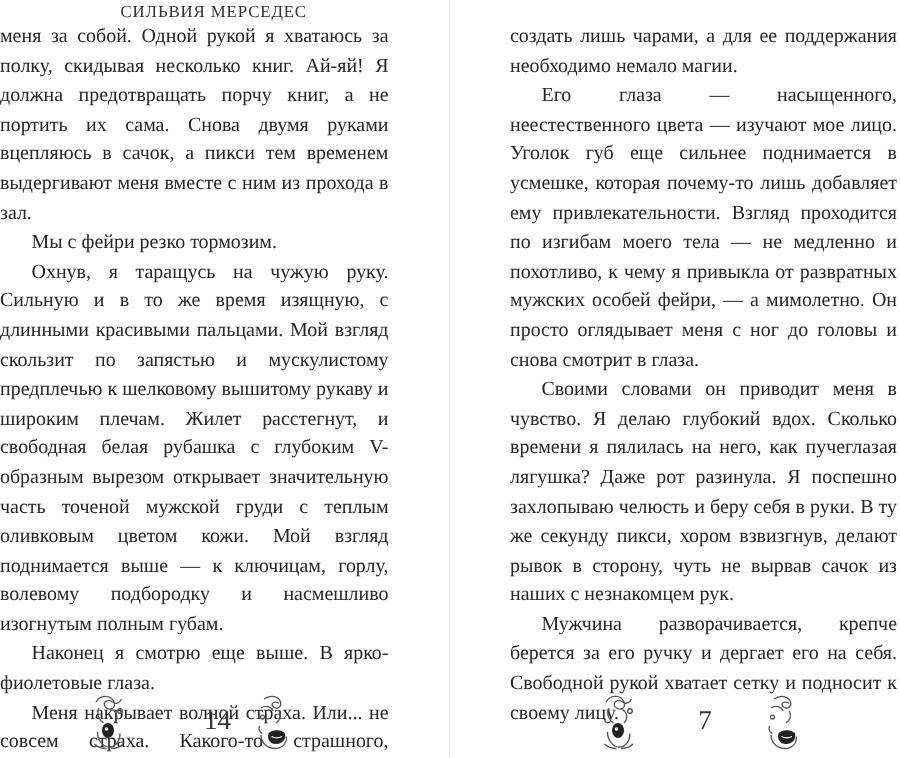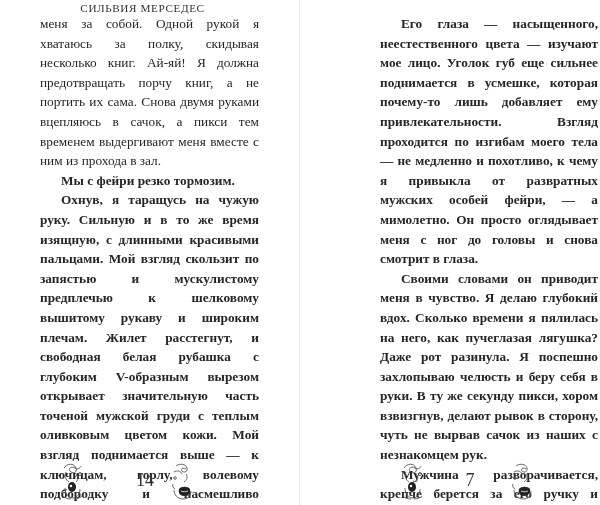--- a/index.html
+++ b/index.html
@@ -17,22 +17,22 @@
     font-size:11.2px; letter-spacing:0.6px; text-align:center; color:#333;
   }
   .page-left .running-head { left:0; width:285px; }
   .page-right .running-head { left:40px; width:260px; }
   .text-block {
     position:absolute; top:14px; font-size:13.3px; line-height:19.6px;
     text-align:justify; color:#262626;
   }
   .page-left .text-block { left:0; width:259px; }
   .page-right .text-block { left:40px; width:258px; }
-  .text-block p { margin:0; text-indent:0;padding-left:40px; }
-  .text-block p.indent { text-indent:21px;font-weight:bold; }
+  .text-block p { margin:0; text-indent:0; }
+  .text-block p.indent { text-indent:21px; }
   .footer { position:absolute; top:462px; height:40px; }
   .page-left .footer { left:0; width:299px; }
   .page-right .footer { left:0; width:300px; }
   .folio {
     position:absolute; top:10px; font-size:18px; line-height:16px; text-align:center; width:30px; color:#333;
   }
   .ornament { position:absolute; top:0; width:24px; height:40px; }
 </style>
 </head>
 <body>
@@ -74,20 +74,21 @@
       <path d="M9 27c2-3 9-3 11 0 1 4-2 7-6 7s-6-3-5-7z" fill="#222"></path>
       <path d="M11 29c2 1 5 1 7 0" stroke="#fff" stroke-width="0.8" fill="none"></path>
     </svg>
   </div>
 </div>
 
 <div class="gutter"></div>
 
 <div class="page page-right">
   <div class="text-block">
+    <p>создать лишь чарами, а для ее поддержания необходимо немало магии.</p>
     <p class="indent">Его глаза — насыщенного, неестественного цвета — изучают мое лицо. Уголок губ еще сильнее поднимается в усмешке, которая почему-то лишь добавляет ему привлекательности. Взгляд проходится по изгибам моего тела — не медленно и похотливо, к чему я привыкла от развратных мужских особей фейри, — а мимолетно. Он просто оглядывает меня с ног до головы и снова смотрит в глаза.</p>
     <p class="indent">Своими словами он приводит меня в чувство. Я делаю глубокий вдох. Сколько времени я пялилась на него, как пучеглазая лягушка? Даже рот разинула. Я поспешно захлопываю челюсть и беру себя в руки. В ту же секунду пикси, хором взвизгнув, делают рывок в сторону, чуть не вырвав сачок из наших с незнакомцем рук.</p>
     <p class="indent">Мужчина разворачивается, крепче берется за его ручку и дергает его на себя. Свободной рукой хватает сетку и подносит к своему лицу.</p>
 
   </div>
   <div class="footer">
     <svg class="ornament" style="left:100px" viewBox="0 0 24 40">
       <g fill="none" stroke="#555" stroke-width="0.9">
         <path d="M4 6c3-5 10-5 12 0s-4 6-6 3 2-5 5-3c3 2 5 0 6-2"></path>
         <path d="M6 10c-2 4 0 8 3 10"></path>

